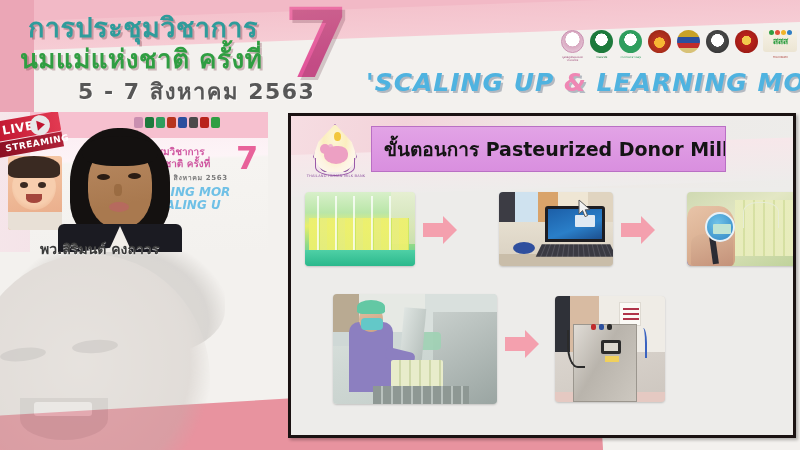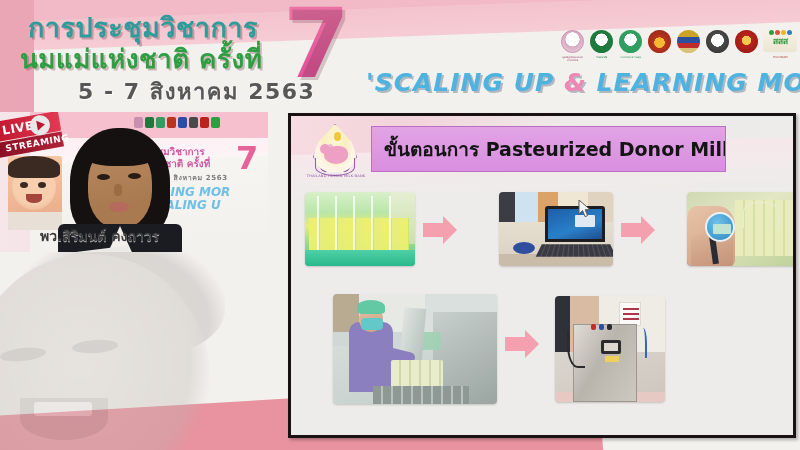--- a/index.html
+++ b/index.html
@@ -255,21 +255,21 @@
   .live-badge .play {
     position:absolute; left:44px; top:1px; width:20px; height:20px;
     border-radius:50%; background:#e8e8e8;
   }
   .live-badge .play::after {
     content:""; position:absolute; left:7px; top:5px;
     border-left:8px solid #c0152f; border-top:5px solid transparent; border-bottom:5px solid transparent;
   }
 
   .presenter-name {
-    position:absolute; left:40px; top:225px; width:220px;
+    position:absolute; left:40px; top:238px; width:220px;
     font-size:14px; font-weight:bold; color:#3b3b3b; white-space:nowrap;
     text-shadow:0 1px 0 rgba(255,255,255,.65);
   }
 
   
   .slide {
     position:absolute; left:288px; top:113px; width:508px; height:325px;
     background:#edecea; border:3px solid #1a1212;
     box-shadow:2px 2px 3px rgba(0,0,0,.28);
     overflow:hidden;

